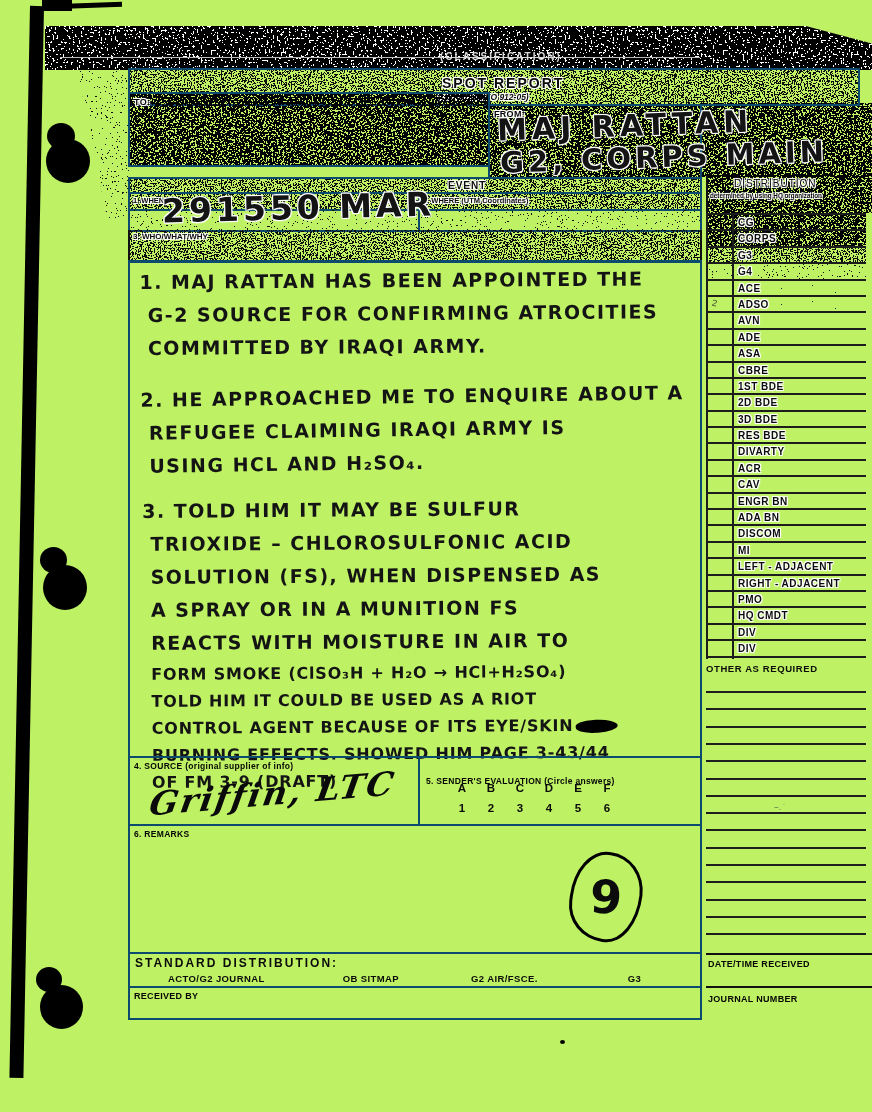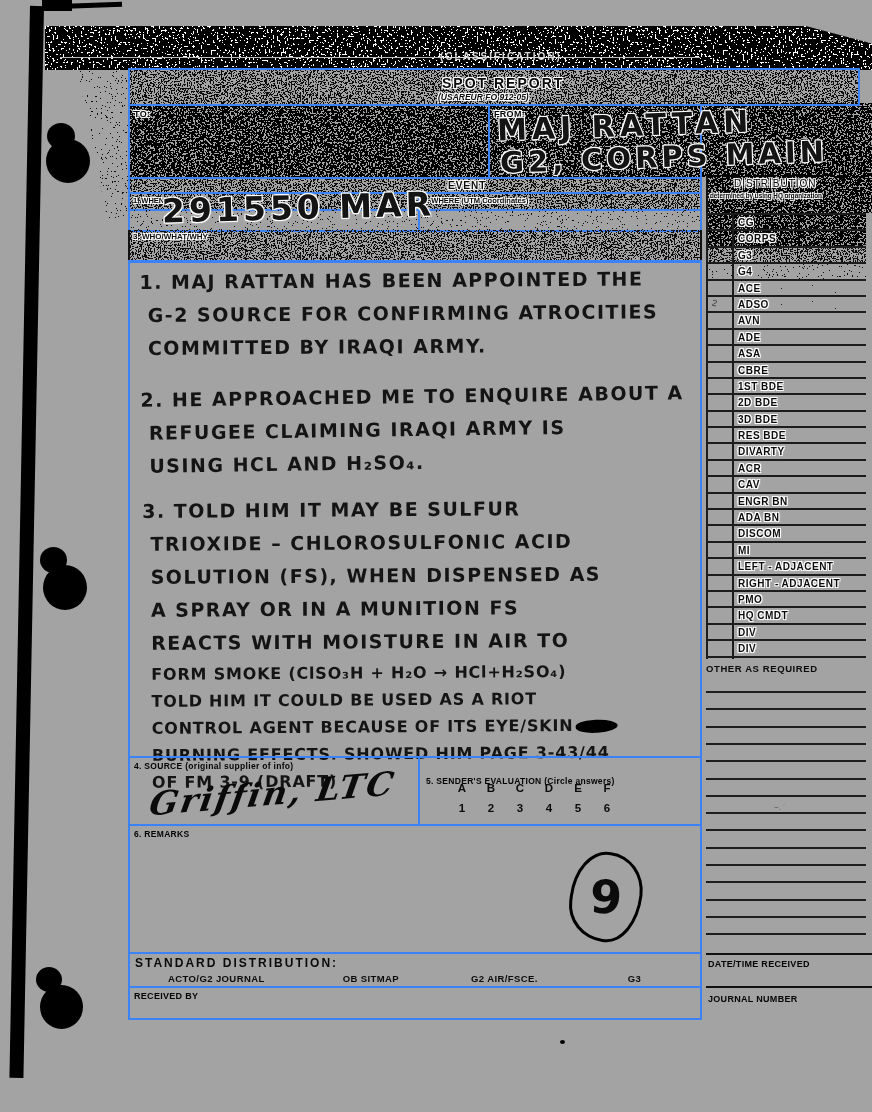--- a/index.html
+++ b/index.html
@@ -1,23 +1,23 @@
 <!DOCTYPE html>
 <html><head>
 <meta charset="utf-8">
 <style>
   html,body{margin:0;padding:0;background:#fff;}
-  #page{position:relative;width:872px;height:1112px;background:#a3a3a3;overflow:hidden;
+  #page{position:relative;width:872px;height:1112px;background:#bef264;overflow:hidden;
         font-family:"Liberation Sans",sans-serif;color:#0b0b0b;}
   .abs{position:absolute;}
   .fill{position:absolute;left:0;top:0;width:100%;height:100%;}
   .noise{position:absolute;pointer-events:none;}
   .lbl{font-weight:700;font-size:9px;letter-spacing:.3px;color:#050505;}
   .halo{text-shadow:-1px -1px 0 #fff,1px -1px 0 #fff,-1px 1px 0 #fff,1px 1px 0 #fff,0 0 3px #fff;}
-  .box{position:absolute;border:2px solid #3b82f6;box-sizing:border-box;}
+  .box{position:absolute;border:2px solid #0c4a6e;box-sizing:border-box;}
   .hw{font-family:"DejaVu Sans",sans-serif;font-weight:700;color:#141414;letter-spacing:1.5px;}
   .hw-line{white-space:nowrap;height:33px;font-size:19px;}
   .hw-line.small{height:27px;font-size:16px;letter-spacing:.8px;}
   .para{margin:0;}
   .dist-row{position:relative;height:16.4px;border-bottom:2px solid #1c1c1c;box-sizing:border-box;}
   .dist-label{position:absolute;left:32px;top:2px;font-weight:700;font-size:10px;letter-spacing:.5px;}
   .dist-mark{position:absolute;left:6px;top:1px;font-size:9px;color:#222;transform:rotate(12deg);opacity:.85;}
   .blank-line{position:absolute;left:0;width:160px;border-bottom:2px solid #1e1e1e;}
   .redaction{display:inline-block;width:42px;height:13px;background:#000;border-radius:45% 55% 50% 50%;
              vertical-align:middle;margin-left:2px;transform:rotate(-3deg);}
@@ -120,21 +120,21 @@
   </div>
 
   <div class="box" style="left:128px;top:68px;width:732px;height:38px;">
     <svg class="fill">
         <rect width="100%" height="100%" filter="url(#fB45)"></rect>
       </svg>
     <div class="abs halo" style="left:312px;top:5px;font-size:14px;font-weight:700;letter-spacing:2px;">SPOT REPORT</div>
     <div class="abs halo" style="left:308px;top:22px;font-size:8.5px;font-style:italic;font-weight:700;">(USAREUR FO 912-05)</div>
   </div>
 
-  <div class="box" style="left:128px;top:104px;width:362px;height:75px;text-align:right;">
+  <div class="box" style="left:128px;top:92px;width:362px;height:75px;text-align:right;">
     <svg class="fill">
         <rect width="100%" height="100%" filter="url(#fB60)"></rect>
       </svg>
     <div class="abs halo lbl" style="left:4px;top:3px;">TO:</div>
   </div>
   <div class="box" style="left:488px;top:104px;width:214px;height:75px;">
     <svg class="fill">
         <rect width="100%" height="100%" filter="url(#fB60)"></rect>
       </svg>
     <div class="abs halo lbl" style="left:4px;top:3px;">FROM:</div>

